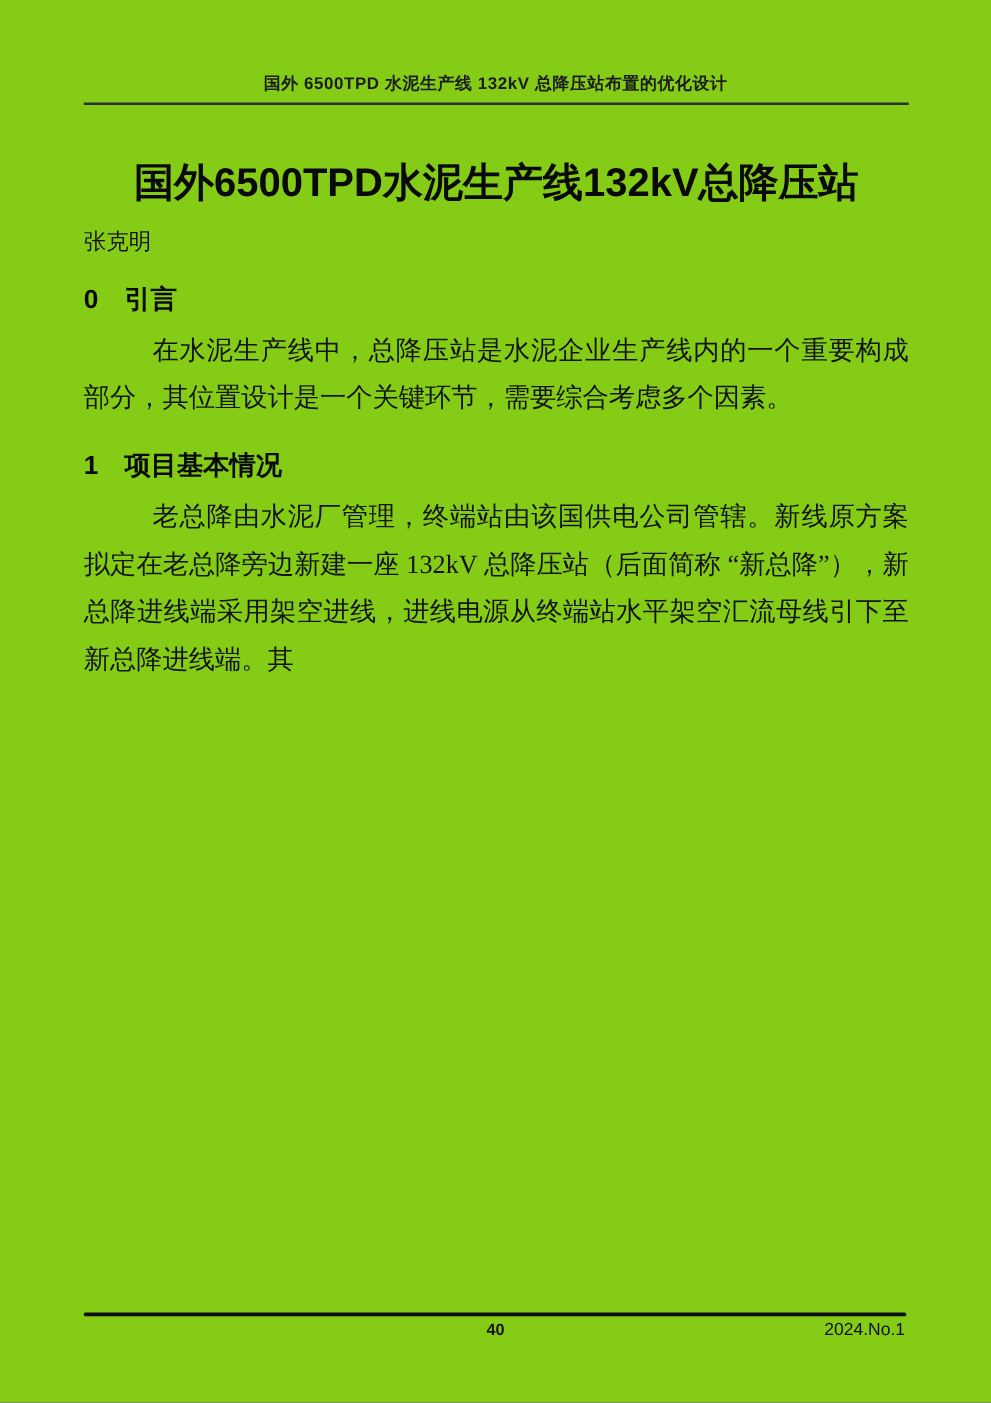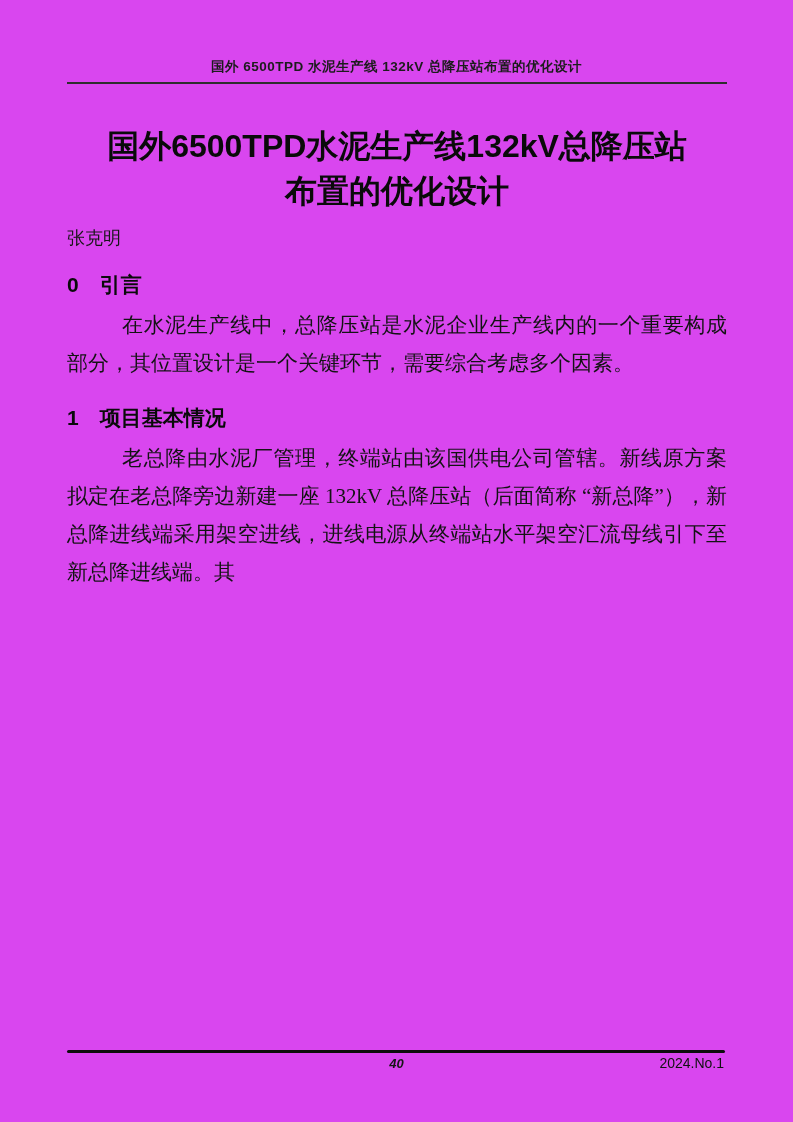--- a/index.html
+++ b/index.html
@@ -2,21 +2,21 @@
 <html lang="zh"><head>
 <meta charset="utf-8">
 <style>
   * { margin: 0; padding: 0; box-sizing: border-box; }
   html, body { background: #777; }
   .page {
     position: relative;
     width: 793px;
     height: 1122px;
     margin: 0 auto;
-    background: #d946ef;
+    background: #84cc16;
     color: #111;
     overflow: hidden;
     font-family: "Liberation Serif", "DejaVu Serif", serif;
   }
   .running-head {
     position: absolute;
     top: 58px; left: 0; right: 0;
     text-align: center;
     font-family: "Liberation Sans", "DejaVu Sans", sans-serif;
     font-size: 13.5px;
@@ -80,21 +80,20 @@
     border-radius: 2px;
   }
   .page-number {
     position: absolute;
     top: 1056px; left: 0; right: 0;
     text-align: center;
     font-family: "Liberation Sans", "DejaVu Sans", sans-serif;
     font-size: 13px;
     font-weight: 700;
     color: #161616;
-    font-style: italic;
   }
   .issue-label {
     position: absolute;
     top: 1055px; right: 69px;
     font-family: "Liberation Sans", "DejaVu Sans", sans-serif;
     font-size: 14px;
     font-weight: 400;
     color: #111;
   }
 </style>
@@ -103,21 +102,20 @@
 
 <div class="page">
 
   <div class="running-head">国外 6500TPD 水泥生产线 132kV 总降压站布置的优化设计</div>
   <div class="head-rule"></div>
 
   <div class="main">
 
     <h1 class="paper-title">
       <span>国外6500TPD水泥生产线132kV总降压站</span><br>
-      <span>布置的优化设计</span>
     </h1>
 
     <div class="author">张克明</div>
 
 
     <section>
       <h2 class="section-heading">0　引言</h2>
       <p class="body-para">在水泥生产线中，总降压站是水泥企业生产线内的一个重要构成部分，其位置设计是一个关键环节，需要综合考虑多个因素。</p>
     </section>
 

